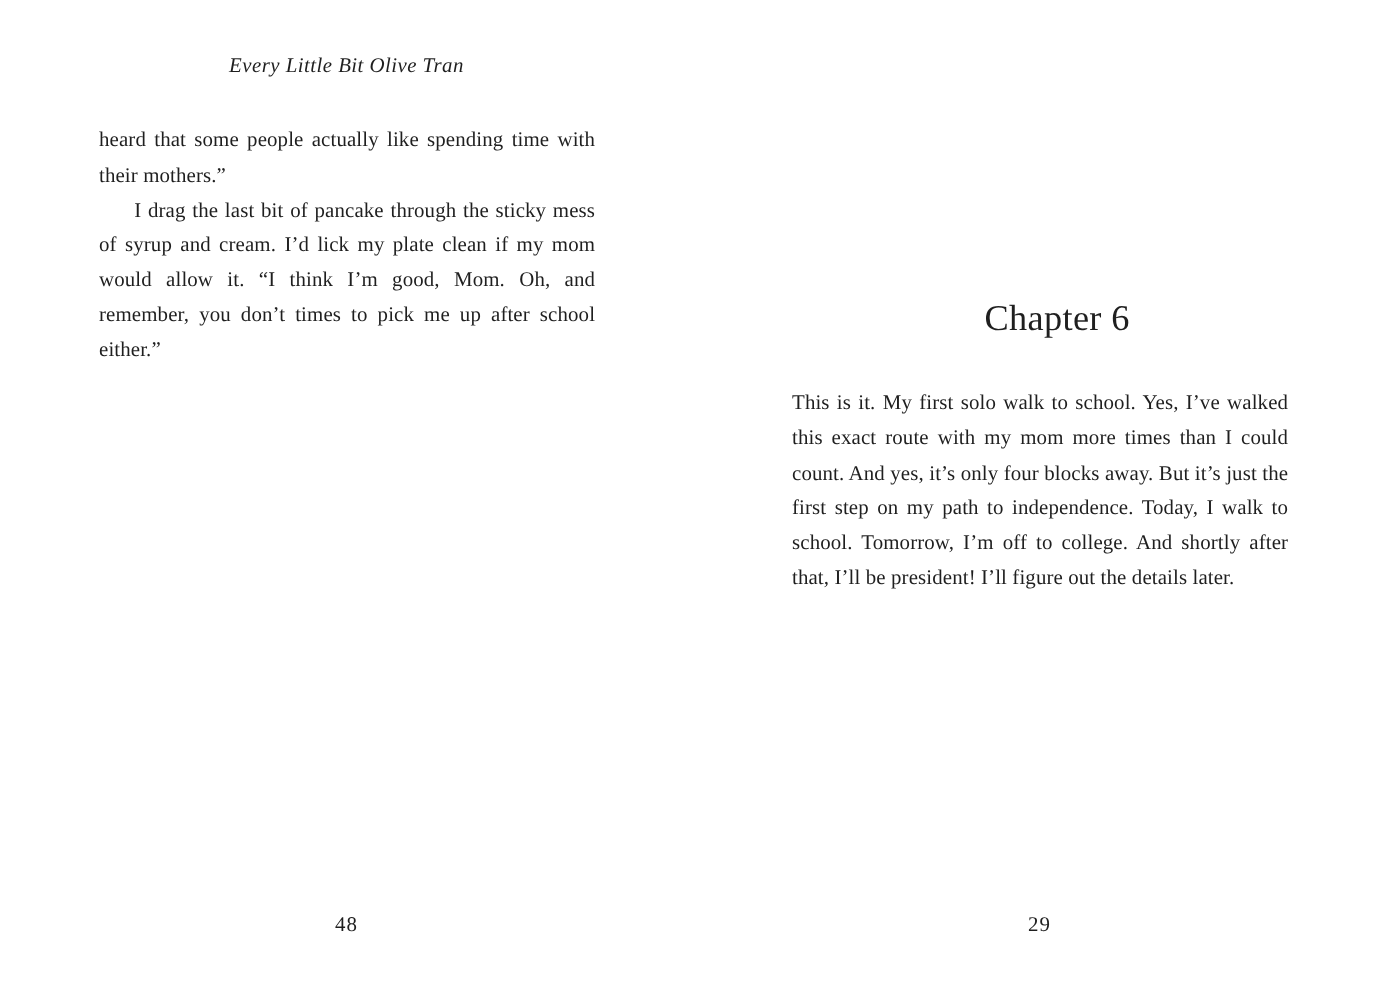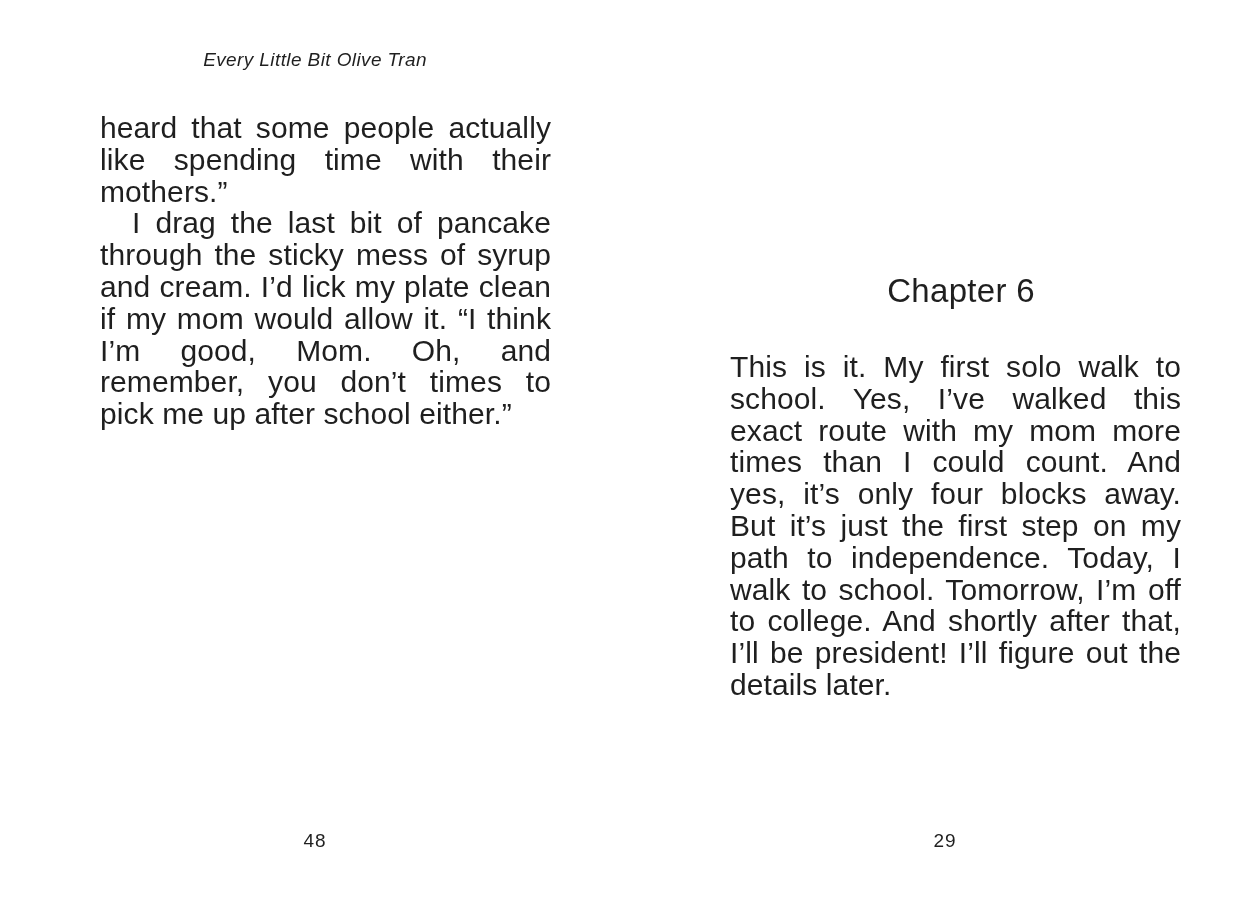--- a/index.html
+++ b/index.html
@@ -5,21 +5,21 @@
   html, body {
     margin: 0;
     padding: 0;
     background: #ffffff;
   }
   .spread {
     position: relative;
     width: 1260px;
     height: 900px;
     background: #ffffff;
-    font-family: Liberation Sans, sans-serif;
+    font-family: Liberation Serif, serif;
     color: #1f1f1f;
     overflow: hidden;
   }
   .page {
     position: absolute;
     top: 0;
     width: 630px;
     height: 900px;
   }
   .page-left  { left: 0; }
@@ -32,23 +32,23 @@
     width: 450px;
     text-align: center;
     font-style: italic;
     font-size: 19px;
     letter-spacing: 0.4px;
     line-height: 1;
   }
 
   .body-text {
     position: absolute;
-    left: 100px;
+    left: 90px;
     width: 451px;
-    font-size: 30px;
+    font-size: 19px;
     line-height: 31.8px;
     text-align: justify;
     letter-spacing: 0.1px;
   }
   .body-left  { top: 112px; }
   .body-right { top: 351px; }
 
   .body-text p {
     margin: 0;
     text-indent: 32px;

